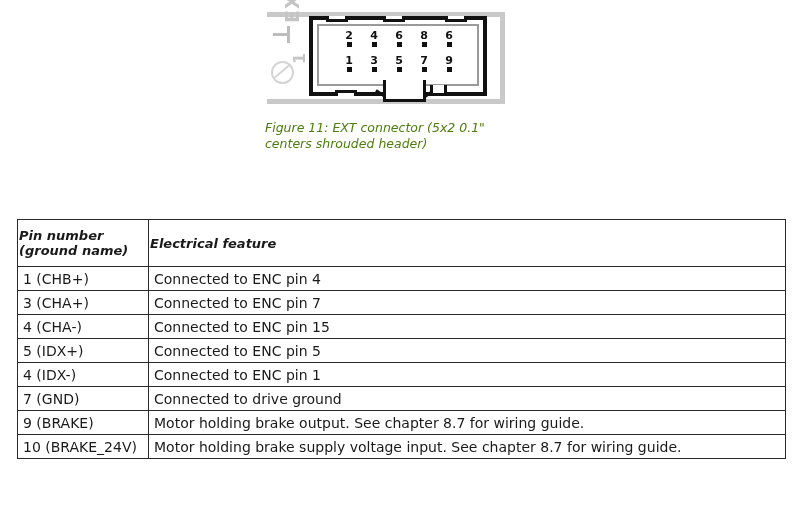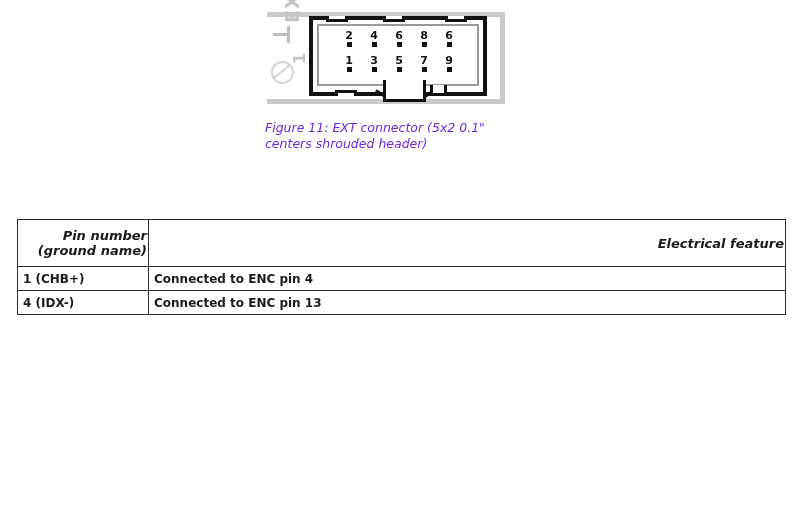--- a/index.html
+++ b/index.html
@@ -211,48 +211,47 @@
   
   #figure-caption {
     position: absolute;
     left: 265px;
     top: 120px;
     width: 265px;
     font-family: "DejaVu Sans", sans-serif;
     font-style: italic;
     font-size: 12.5px;
     line-height: 16px;
-    color: #6d28d9;
+    color: #4d7c0f;
   }
 
   
   #pin-table-wrap {
     position: absolute;
     left: 17px;
     top: 219px;
     width: 768px;
   }
   table.pin-table {
     border-collapse: collapse;
     width: 768px;
     table-layout: fixed;
     background: #ffffff;
   }
   table.pin-table th,
   table.pin-table td {
     border: 1px solid #2a2a2a;
     font-family: "DejaVu Sans", sans-serif;
-    font-size: 12px;
+    font-size: 14px;
     color: #1a1a1a;
-    font-weight: bold;
   }
   table.pin-table th {
     font-style: italic;
     font-weight: bold;
-    text-align: right;
+    text-align: left;
     height: 44px;
     vertical-align: middle;
     line-height: 15px;
     font-size: 13px;
   }
   table.pin-table td {
     height: 23px;
     padding: 0 0 0 5px;
     vertical-align: middle;
     white-space: nowrap;
@@ -357,18 +356,42 @@
         </th>
         <th>Electrical feature</th>
       </tr>
     </thead>
     <tbody id="pin-table-body">
         <tr>
           <td>1 (CHB+)</td>
           <td>Connected to ENC pin 4</td>
         </tr>
         <tr>
+          <td>3 (CHA+)</td>
+          <td>Connected to ENC pin 7</td>
+        </tr>
+        <tr>
+          <td>4 (CHA-)</td>
+          <td>Connected to ENC pin 15</td>
+        </tr>
+        <tr>
+          <td>5 (IDX+)</td>
+          <td>Connected to ENC pin 5</td>
+        </tr>
+        <tr>
           <td>4 (IDX-)</td>
-          <td>Connected to ENC pin 13</td>
+          <td>Connected to ENC pin 1</td>
+        </tr>
+        <tr>
+          <td>7 (GND)</td>
+          <td>Connected to drive ground</td>
+        </tr>
+        <tr>
+          <td>9 (BRAKE)</td>
+          <td>Motor holding brake output. See chapter 8.7 for wiring guide.</td>
+        </tr>
+        <tr>
+          <td>10 (BRAKE_24V)</td>
+          <td>Motor holding brake supply voltage input. See chapter 8.7 for wiring guide.</td>
         </tr>
       </tbody>
   </table>
 </div>
 
 </body></html>

